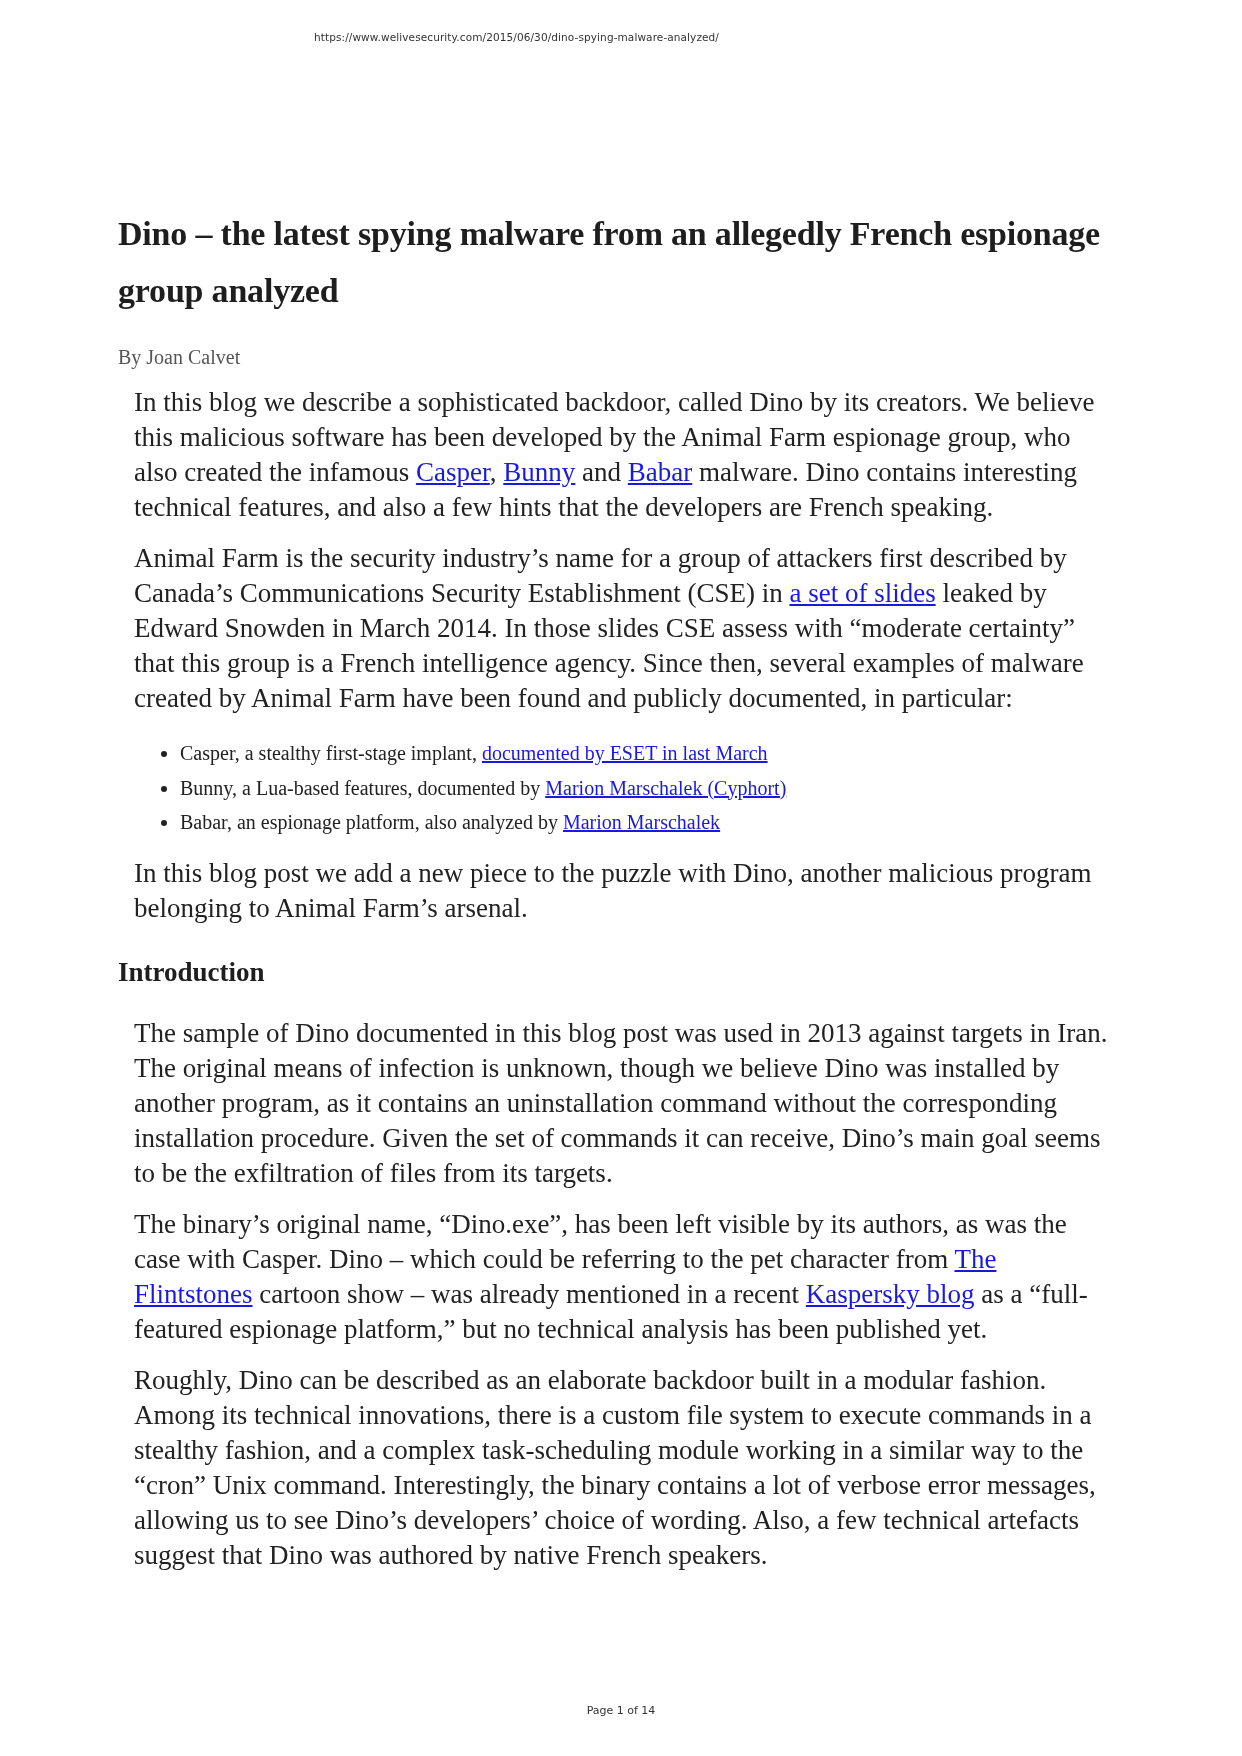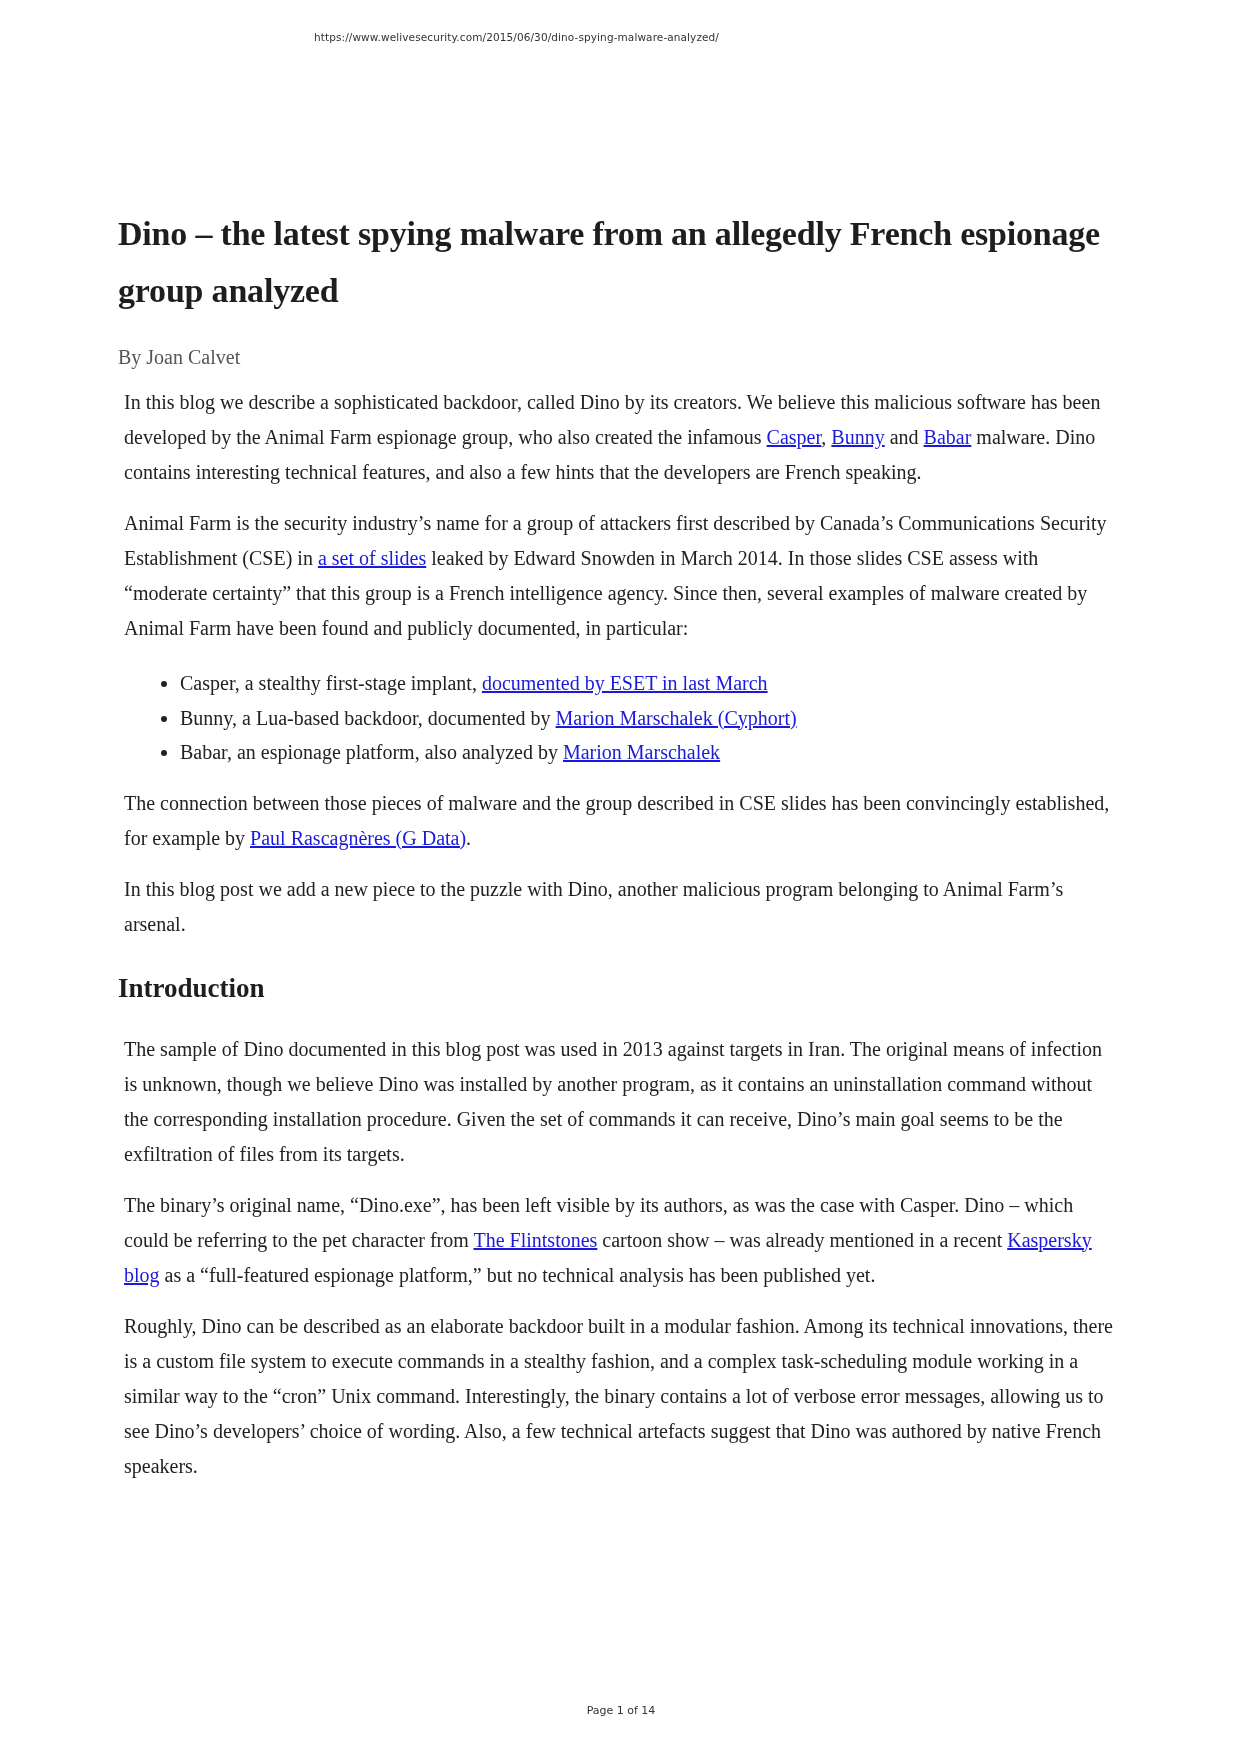--- a/index.html
+++ b/index.html
@@ -7,21 +7,21 @@
          font-family: "Liberation Serif", serif; color: #222222; }
   .url-header { position: absolute; top: 31px; left: 0; width: 1033px; text-align: center;
          font-family: "DejaVu Sans", sans-serif; font-size: 10.5px; color: #333333; letter-spacing: 0.1px; }
   .page-footer { position: absolute; top: 1704px; left: 0; width: 1242px; text-align: center;
          font-family: "DejaVu Sans", sans-serif; font-size: 11px; color: #333333; }
   .content { position: absolute; left: 118px; top: 205px; width: 1000px; }
   h1 { font-family: "Liberation Serif", serif; font-weight: bold; font-size: 34px; line-height: 57px;
        margin: 0; color: #1e1e1e; letter-spacing: -0.2px; }
   .byline { font-size: 20px; color: #555555; margin-top: 24px; line-height: 28px; }
   .archived { font-size: 18px; color: #777777; margin-top: 20px; line-height: 26px; }
-  p { font-size: 20px; line-height: 35px; margin: 16px 0 0 6px; color: #222222; }
+  p { font-size: 27px; line-height: 35px; margin: 16px 0 0 16px; color: #222222; }
   p.first { margin-top: 14px; }
   ul { margin: 20px 0 0 0; padding-left: 62px; font-size: 20px; line-height: 34.5px; color: #222222; }
   ul li { padding-left: 0; }
   h2 { font-family: "Liberation Serif", serif; font-weight: bold; font-size: 27px; line-height: 36px;
        margin: 28px 0 0 0; color: #1e1e1e; }
   p.after-h2 { margin-top: 26px; }
   a { color: #1a1adb; text-decoration: underline; }
 </style>
 </head>
 <body>
@@ -31,25 +31,24 @@
 <div class="content">
   <h1>Dino – the latest spying malware from an allegedly French espionage group analyzed</h1>
   <div class="byline">By Joan Calvet</div>
 
   <p class="first"><span>In this blog we describe a sophisticated backdoor, called Dino by its creators. We believe this malicious software has been developed by the Animal Farm espionage group, who also created the infamous </span><a href="#">Casper</a><span>, </span><a href="#">Bunny</a><span> and </span><a href="#">Babar</a><span> malware. Dino contains interesting technical features, and also a few hints that the developers are French speaking.</span></p>
 
   <p><span>Animal Farm is the security industry’s name for a group of attackers first described by Canada’s Communications Security Establishment (CSE) in </span><a href="#">a set of slides</a><span> leaked by Edward Snowden in March 2014. In those slides CSE assess with “moderate certainty” that this group is a French intelligence agency. Since then, several examples of malware created by Animal Farm have been found and publicly documented, in particular:</span></p>
 
   <ul>
     <li><span>Casper, a stealthy first-stage implant, </span><a href="#">documented by ESET in last March</a></li>
-    <li><span>Bunny, a Lua-based backdoor, documented by </span><a href="#">Marion Marschalek (Cyphort)</a></li>
+    <li><span>Bunny, a Lua-based features, documented by </span><a href="#">Marion Marschalek (Cyphort)</a></li>
     <li><span>Babar, an espionage platform, also analyzed by </span><a href="#">Marion Marschalek</a></li>
   </ul>
 
-  <p><span>The connection between those pieces of malware and the group described in CSE slides has been convincingly established, for example by </span><a href="#">Paul Rascagnères (G Data)</a><span>.</span></p>
 
   <p>In this blog post we add a new piece to the puzzle with Dino, another malicious program belonging to Animal Farm’s arsenal.</p>
 
   <h2>Introduction</h2>
 
   <p class="after-h2">The sample of Dino documented in this blog post was used in 2013 against targets in Iran. The original means of infection is unknown, though we believe Dino was installed by another program, as it contains an uninstallation command without the corresponding installation procedure. Given the set of commands it can receive, Dino’s main goal seems to be the exfiltration of files from its targets.</p>
 
   <p><span>The binary’s original name, “Dino.exe”, has been left visible by its authors, as was the case with Casper. Dino – which could be referring to the pet character from </span><a href="#">The Flintstones</a><span> cartoon show – was already mentioned in a recent </span><a href="#">Kaspersky blog</a><span> as a “full-featured espionage platform,” but no technical analysis has been published yet.</span></p>
 
   <p>Roughly, Dino can be described as an elaborate backdoor built in a modular fashion. Among its technical innovations, there is a custom file system to execute commands in a stealthy fashion, and a complex task-scheduling module working in a similar way to the “cron” Unix command. Interestingly, the binary contains a lot of verbose error messages, allowing us to see Dino’s developers’ choice of wording. Also, a few technical artefacts suggest that Dino was authored by native French speakers.</p>

